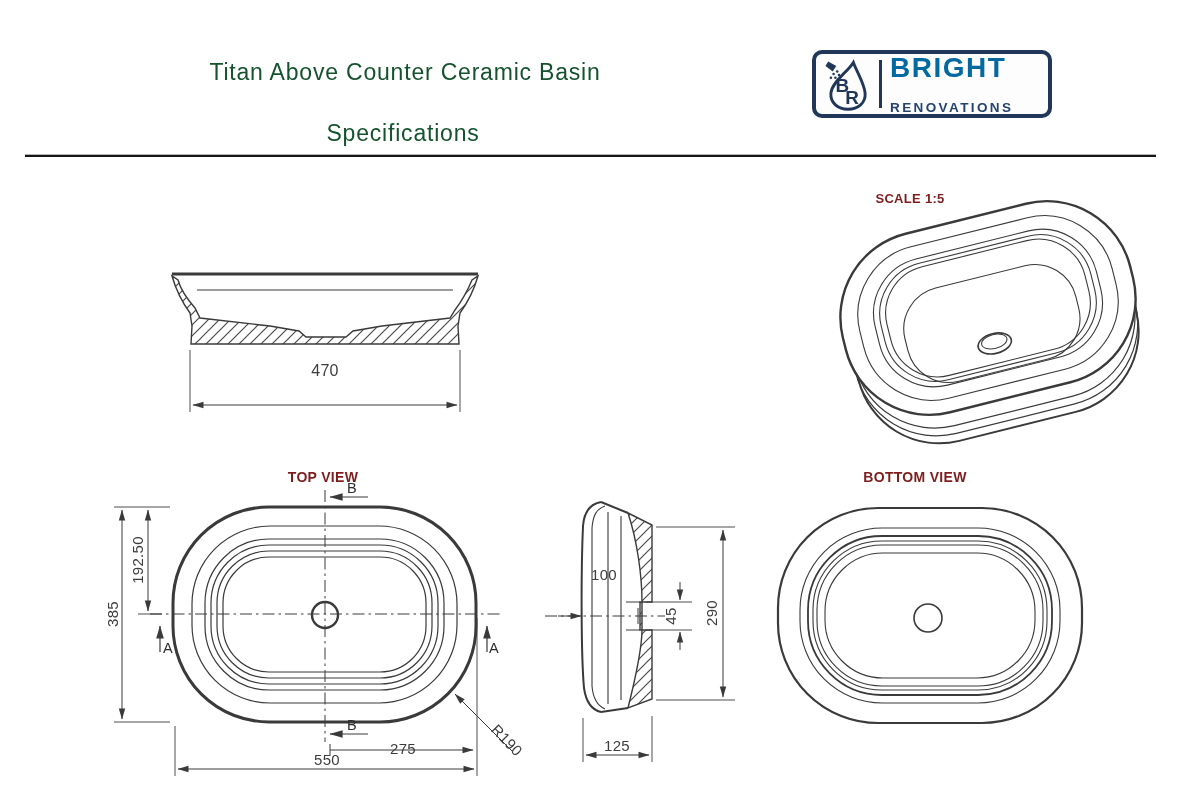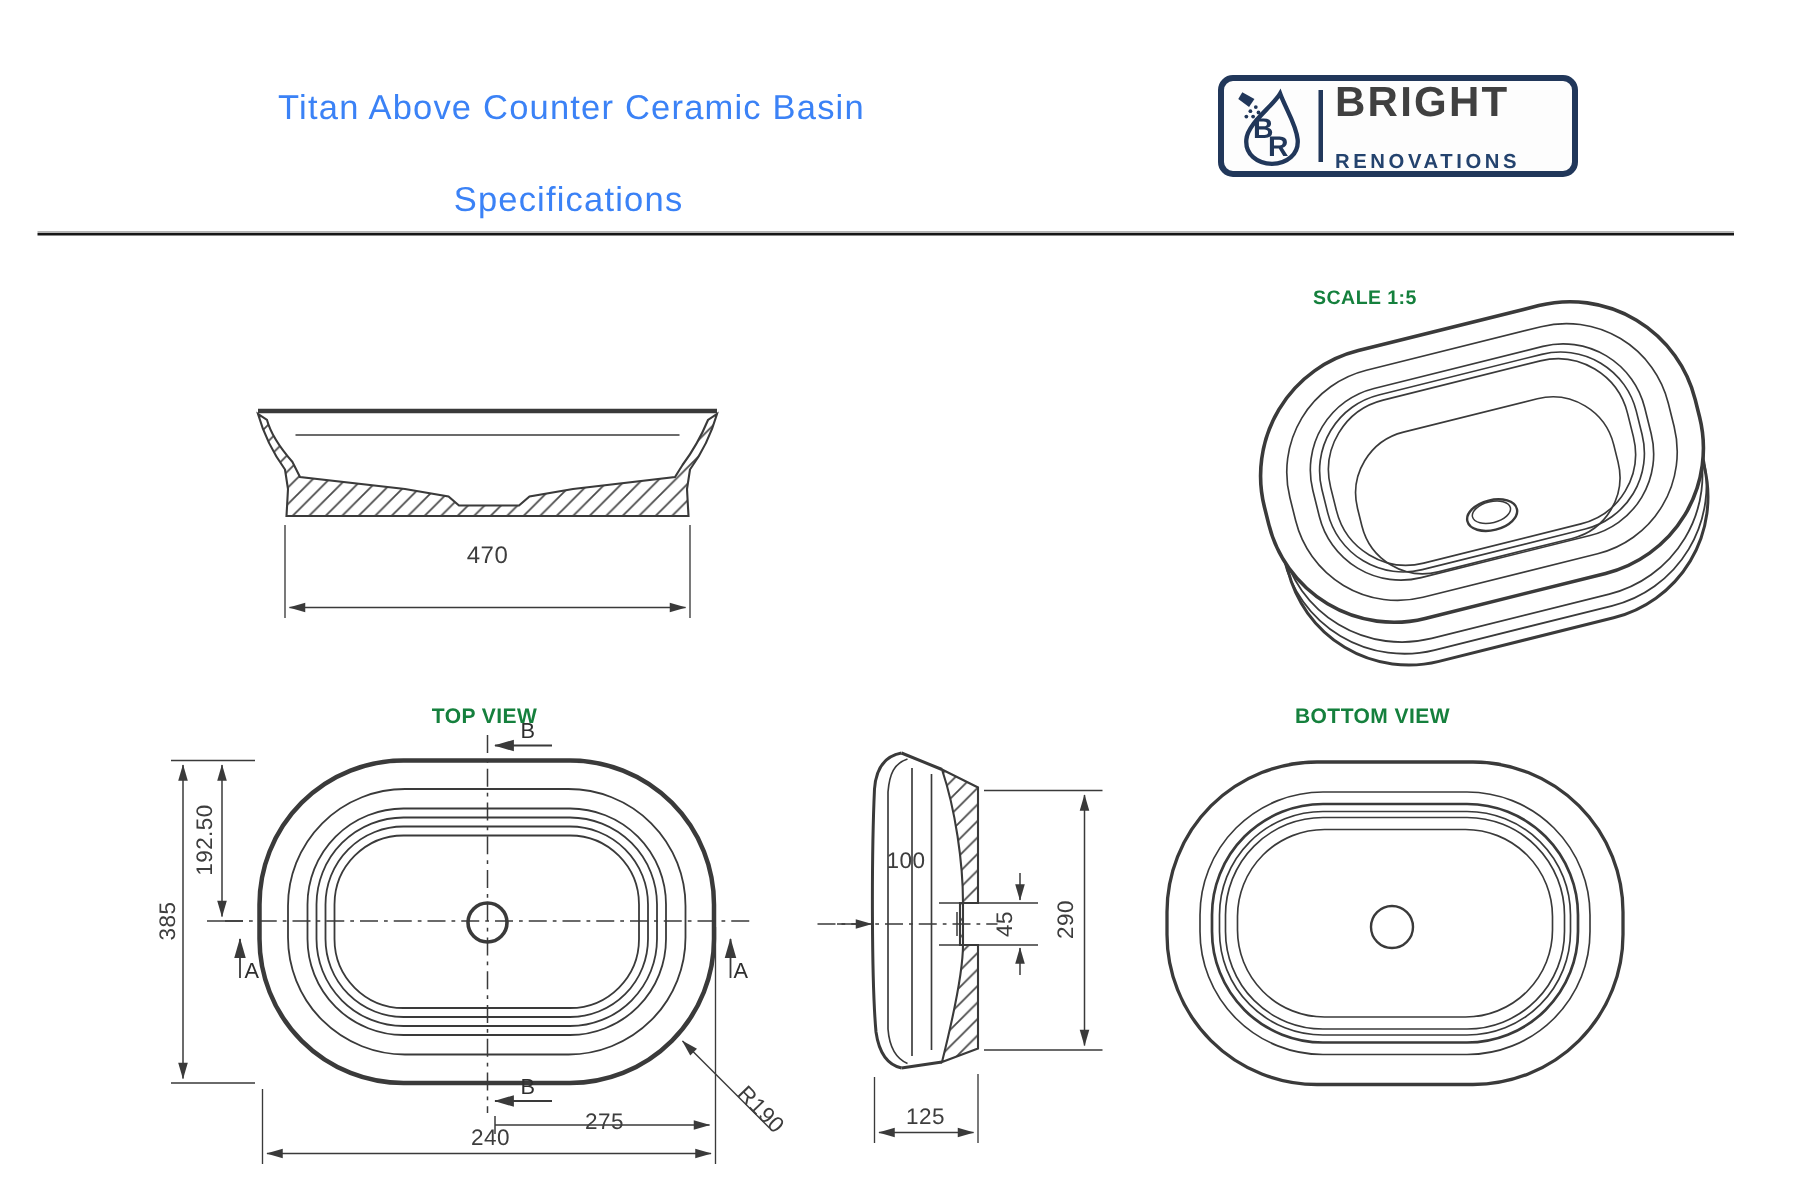--- a/index.html
+++ b/index.html
@@ -4,32 +4,32 @@
 <style>
   html,body{margin:0;padding:0;}
   body{
     width:1200px;height:800px;position:relative;background:#ffffff;overflow:hidden;
     font-family:"Liberation Sans", sans-serif;
   }
   .t{position:absolute;transform:translate(-50%,-50%);white-space:nowrap;
      color:#3d3d3d;font-size:15px;letter-spacing:.3px;}
   .rot{transform:translate(-50%,-50%) rotate(-90deg);}
   .r45{transform:translate(-50%,-50%) rotate(46deg);}
-  .viewlabel{font-weight:700;color:#15803d;font-size:14px;letter-spacing:.3px;}
+  .viewlabel{font-weight:700;color:#7f1d1d;font-size:14px;letter-spacing:.3px;}
   .seclabel{font-size:14.5px;color:#2e2e2e;font-weight:500;}
-  .title{position:absolute;transform:translate(-50%,-50%);color:#3b82f6;
-         font-size:23px;letter-spacing:.8px;white-space:nowrap;}
+  .title{position:absolute;transform:translate(-50%,-50%);color:#14532d;
+         font-size:23px;letter-spacing:.8px;white-space:nowrap;margin-left:24px;}
   #divider{position:absolute;left:25px;top:154px;width:1131px;height:3px;
            background:linear-gradient(#b5b5b5 34%,#161616 34%);}
   #logo-box{position:absolute;left:812px;top:50px;width:240px;height:68px;
             box-sizing:border-box;border:4px solid #21375a;border-radius:10px;
             background:#fdfdfd;display:flex;align-items:center;padding:3px 8px 3px 5px;}
   #logo-divider{width:3px;height:48px;background:#21375a;margin:0 8px 0 4px;flex:none;}
   .brand{display:flex;flex-direction:column;justify-content:center;}
-  .brand-top{font-size:28px;font-weight:700;color:#404040;letter-spacing:1.5px;line-height:1;}
+  .brand-top{font-size:28px;font-weight:700;color:#0369a1;letter-spacing:1.5px;line-height:1;}
   .brand-bottom{font-size:13.5px;font-weight:600;color:#24436e;letter-spacing:2.4px;line-height:1;margin-top:19px;}
   #drawing-svg{position:absolute;left:0;top:0;}
 </style>
 </head>
 <body>
 
 <div class="title" style="left:381px;top:72px;">Titan Above Counter Ceramic Basin</div>
 <div class="title" style="left:379px;top:133px;">Specifications</div>
 
 <div id="logo-box">
@@ -190,19 +190,19 @@
 
 <div class="t" style="left:325px;top:371px;font-size:16px;">470</div>
 
 <div class="t rot" style="left:112px;top:614px;">385</div>
 <div class="t rot" style="left:137px;top:560px;">192.50</div>
 <div class="t seclabel" style="left:168px;top:648px;">A</div>
 <div class="t seclabel" style="left:494px;top:648px;">A</div>
 <div class="t seclabel" style="left:352px;top:488px;">B</div>
 <div class="t seclabel" style="left:352px;top:725px;">B</div>
 <div class="t" style="left:403px;top:748px;text-align:center;">275</div>
-<div class="t" style="left:327px;top:759px;">240</div>
+<div class="t" style="left:327px;top:759px;">550</div>
 <div class="t r45" style="left:507px;top:740px;">R190</div>
 
 <div class="t" style="left:604px;top:574px;">100</div>
 <div class="t rot" style="left:670px;top:616px;">45</div>
 <div class="t rot" style="left:711px;top:613px;">290</div>
 <div class="t" style="left:617px;top:745px;">125</div>
 
 </body></html>

